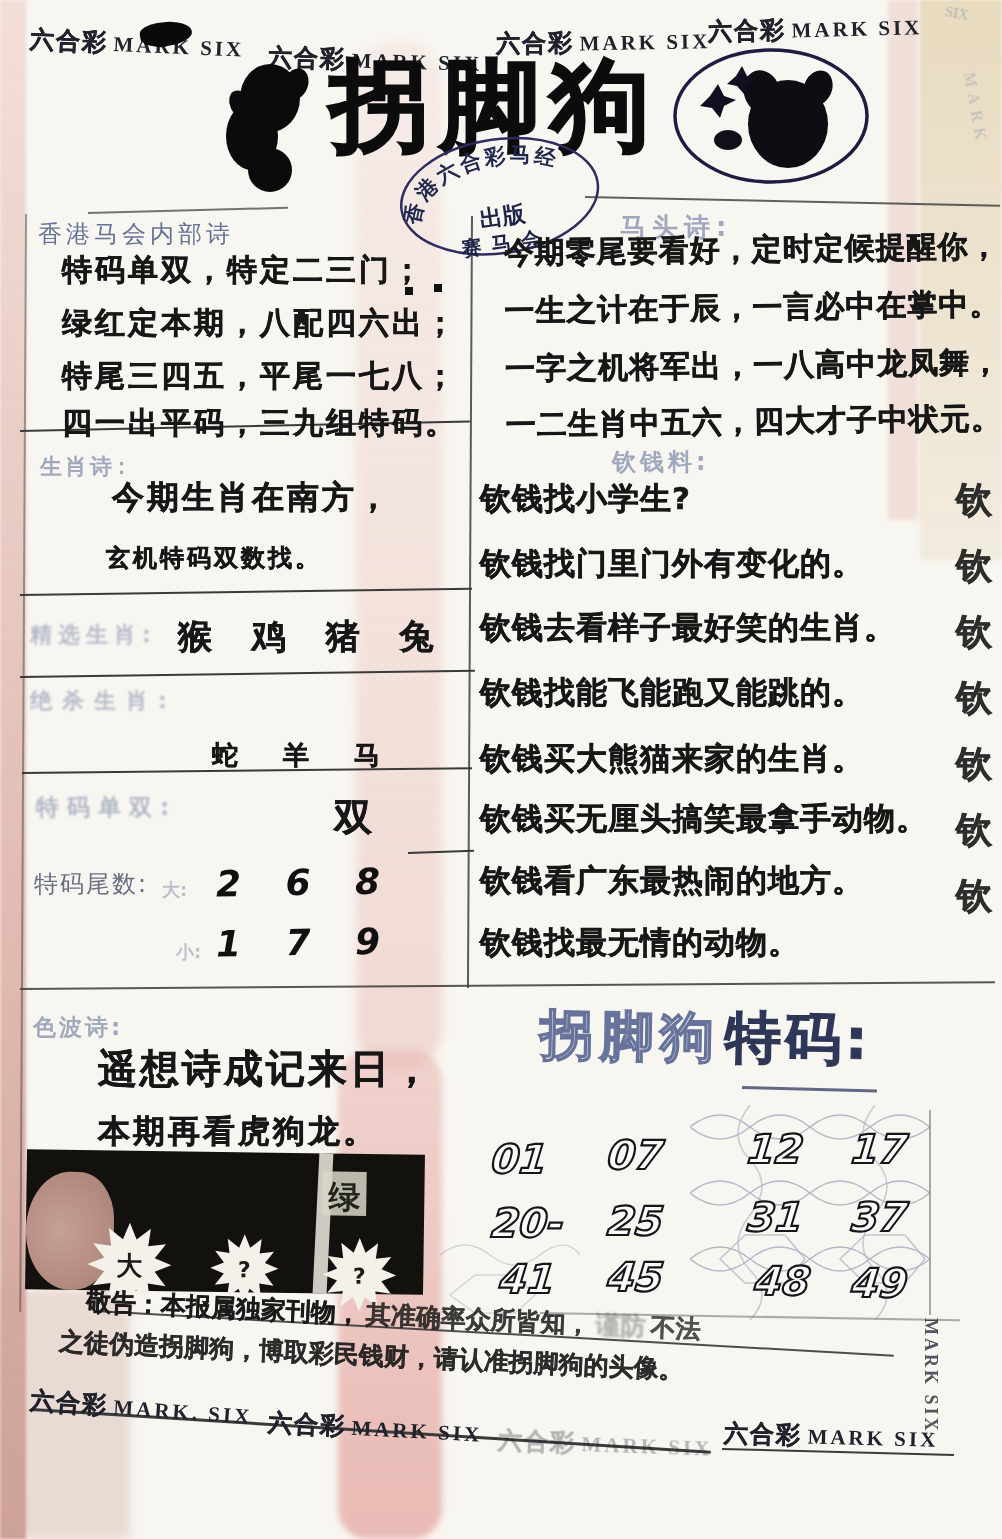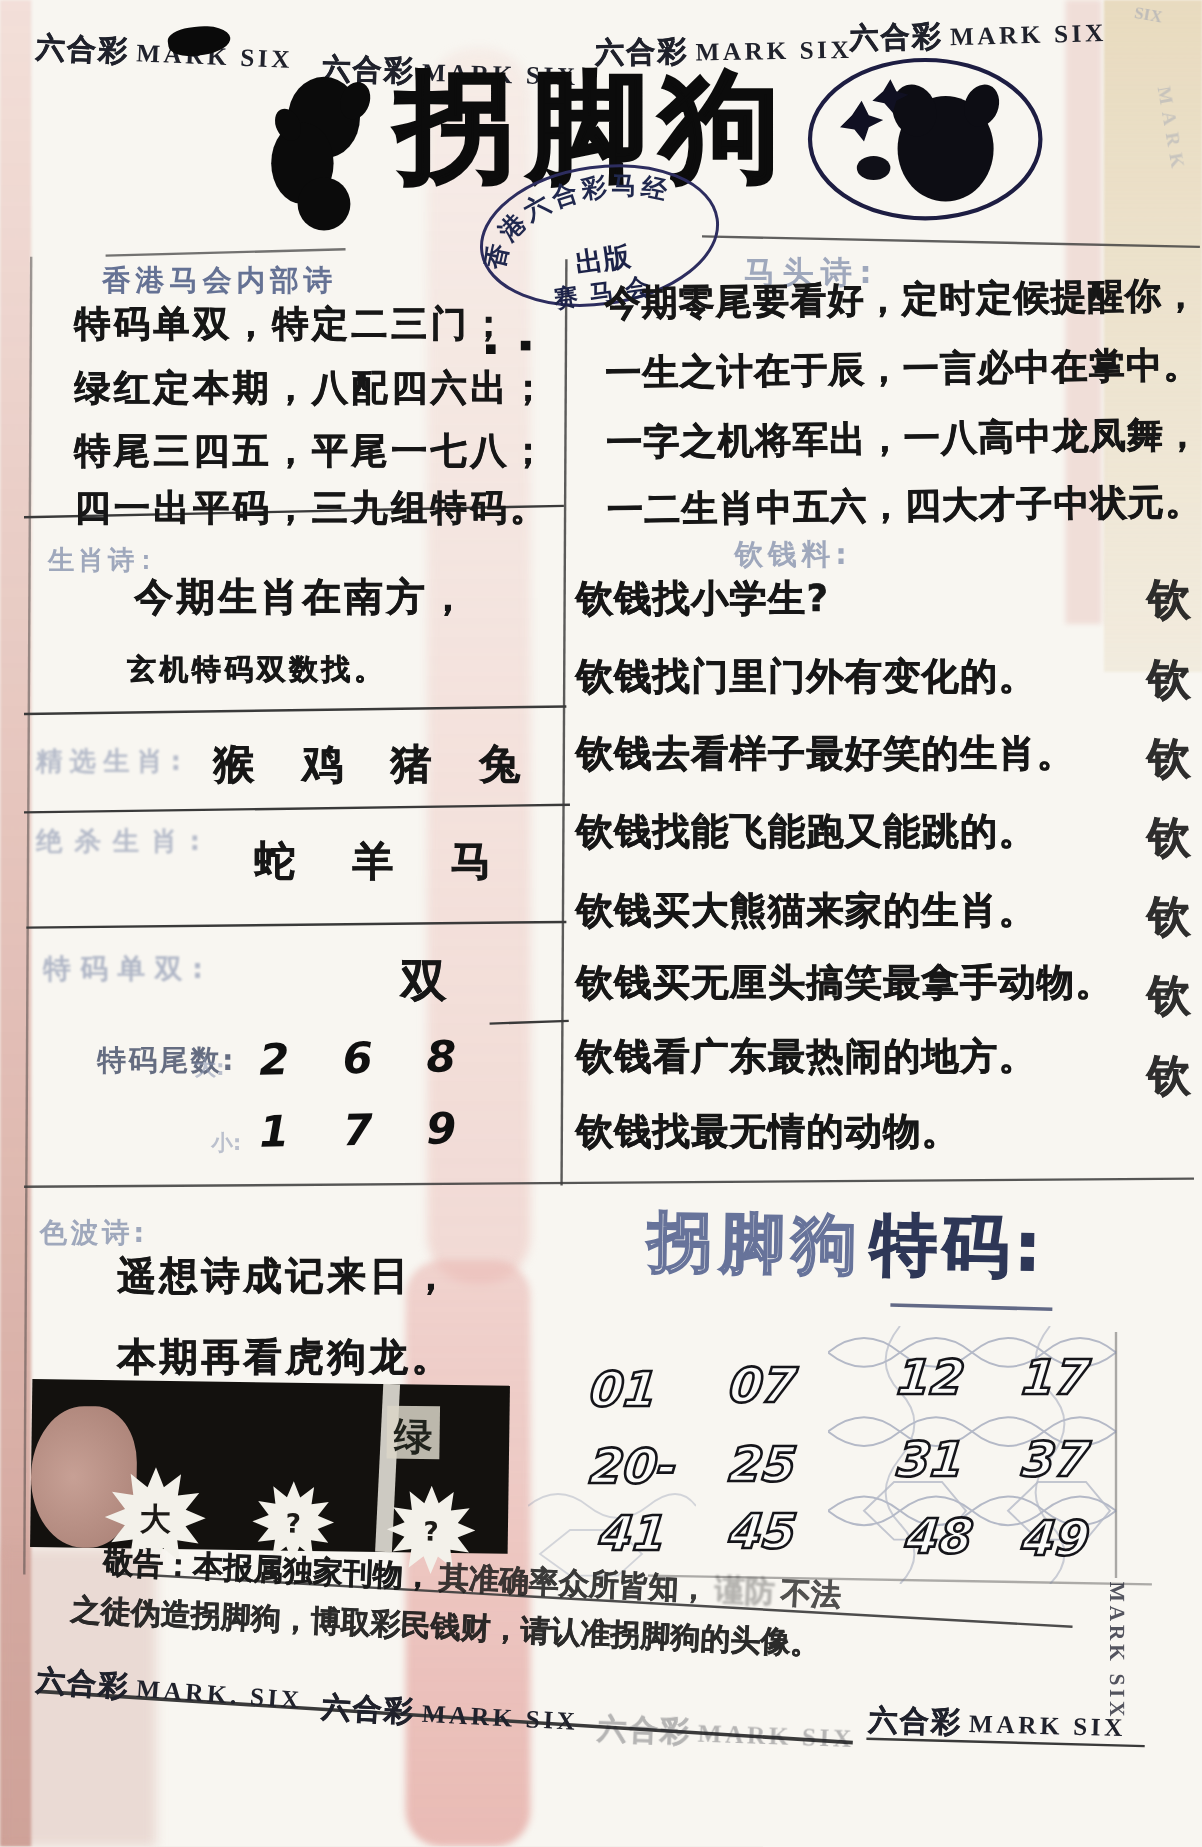--- a/index.html
+++ b/index.html
@@ -3,21 +3,21 @@
 <meta charset="utf-8">
 <style>
   html,body{margin:0;padding:0;background:#e9e7e2;}
   #page{position:relative;width:1002px;height:1539px;overflow:hidden;
         background:#f8f6f1;font-family:"DejaVu Sans",sans-serif;}
   
   .streak{position:absolute;z-index:0;pointer-events:none;}
   .ink{color:#171717;font-weight:900;-webkit-text-stroke:.5px #171717;}
   .poem{position:absolute;z-index:2;font-size:30px;letter-spacing:3px;white-space:nowrap;}
   .faint{position:absolute;z-index:2;color:#8a95b0;font-weight:700;filter:blur(.6px);opacity:.8;white-space:nowrap;}
-  .semi{position:absolute;z-index:2;color:#4e5a78;font-weight:700;filter:blur(.35px);opacity:.9;white-space:nowrap;margin-left:47px;}
+  .semi{position:absolute;z-index:2;color:#4e5a78;font-weight:400;filter:blur(.35px);opacity:.9;white-space:nowrap;}
   .hline{position:absolute;z-index:1;height:2px;background:#3a3a3a;transform-origin:left center;}
   .vline{position:absolute;z-index:1;width:2px;background:#343434;transform-origin:top center;}
   .mark6{position:absolute;z-index:2;white-space:nowrap;font-weight:900;color:#20222c;}
   .mark6 .latin{font-family:"Liberation Serif",serif;font-weight:700;font-size:21px;letter-spacing:3px;}
   .mark6 .cjk{font-size:24px;letter-spacing:2px;-webkit-text-stroke:.4px #20222c;}
   .num-hand{position:absolute;z-index:2;font-style:italic;font-weight:900;color:#101010;
             font-size:36px;letter-spacing:16px;white-space:nowrap;}
   .num-outline{position:absolute;z-index:2;font-style:italic;font-weight:800;font-size:40px;
                color:#fbfbf9;-webkit-text-stroke:2.2px #15151a;text-shadow:0 0 1px #333;
                transform:skewX(-6deg);white-space:nowrap;}
@@ -123,33 +123,33 @@
   <div class="ditto" style="left:434px;top:284px;"></div>
 
   <div class="faint" style="left:40px;top:452px;font-size:22px;letter-spacing:3px;font-family:Liberation Mono, monospace;">生肖诗:</div>
   <div class="poem ink" style="left:112px;top:476px;font-size:32px;">今期生肖在南方，</div>
   <div class="poem ink" style="left:106px;top:542px;font-size:24px;">玄机特码双数找。</div>
 
   <div class="faint" style="left:30px;top:620px;font-size:22px;letter-spacing:6px;filter:blur(1px);opacity:.6;">精选生肖:</div>
   <div class="poem ink" style="left:178px;top:614px;font-size:34px;letter-spacing:14px;">猴 鸡 猪 兔</div>
 
   <div class="faint" style="left:30px;top:686px;font-size:22px;letter-spacing:10px;filter:blur(1px);opacity:.6;">绝杀生肖:</div>
-  <div class="poem ink" style="left:212px;top:695px;font-size:34px;letter-spacing:18px;">蛇 羊 马</div>
+  <div class="poem ink" style="left:212px;top:738px;font-size:26px;letter-spacing:18px;">蛇 羊 马</div>
 
   <div class="faint" style="left:36px;top:792px;font-size:23px;letter-spacing:8px;filter:blur(.9px);opacity:.65;">特码单双:</div>
   <div class="poem ink" style="left:334px;top:792px;font-size:38px;">双</div>
 
   <div class="semi" style="left:34px;top:868px;font-size:24px;letter-spacing:2px;color:#565f75;">特码尾数:</div>
   <div class="faint" style="left:162px;top:878px;font-size:18px;opacity:.55;">大:</div>
   <div class="num-hand" style="left:216px;top:862px;transform:rotate(-1deg);">2 6 8</div>
   <div class="faint" style="left:176px;top:940px;font-size:18px;opacity:.55;">小:</div>
   <div class="num-hand" style="left:216px;top:922px;transform:rotate(-1deg);">1 7 9</div>
 
   <div class="faint" style="left:33px;top:1012px;font-size:23px;letter-spacing:3px;">色波诗:</div>
-  <div class="poem ink" style="left:98px;top:1042px;font-size:32px;">遥想诗成记来日，</div>
+  <div class="poem ink" style="left:98px;top:1042px;font-size:39px;">遥想诗成记来日，</div>
   <div class="poem ink" style="left:98px;top:1110px;font-size:32px;">本期再看虎狗龙。</div>
 
   <div style="position:absolute;z-index:2;left:26px;top:1152px;width:398px;height:140px;background:#13110e;transform:rotate(.8deg);overflow:visible;">
     <div style="position:absolute;left:0;top:22px;width:88px;height:118px;background:radial-gradient(ellipse at 40% 50%,#c7a095,#a87f74);border-radius:50% 40% 45% 50%;"></div>
     <div style="position:absolute;left:290px;top:0;width:14px;height:140px;background:rgba(238,235,226,.85);transform:rotate(2deg);"></div>
     <div style="position:absolute;left:296px;top:18px;width:44px;height:44px;background:rgba(219,214,200,.85);"></div>
     <div class="poem" style="left:302px;top:22px;font-size:32px;color:#20231c;font-weight:900;">绿</div>
     <svg width="398" height="160" viewBox="0 0 398 160" style="position:absolute;left:0;top:0;overflow:visible;">
       <defs>
         <polygon id="burst" points="40,0 24.1,6.5 34.6,20 17.7,17.7 20,34.6 6.5,24.1 0,40 -6.5,24.1 -20,34.6 -17.7,17.7 -34.6,20 -24.1,6.5 -40,0 -24.1,-6.5 -34.6,-20 -17.7,-17.7 -20,-34.6 -6.5,-24.1 0,-40 6.5,-24.1 20,-34.6 17.7,-17.7 34.6,-20 24.1,-6.5"></polygon>

